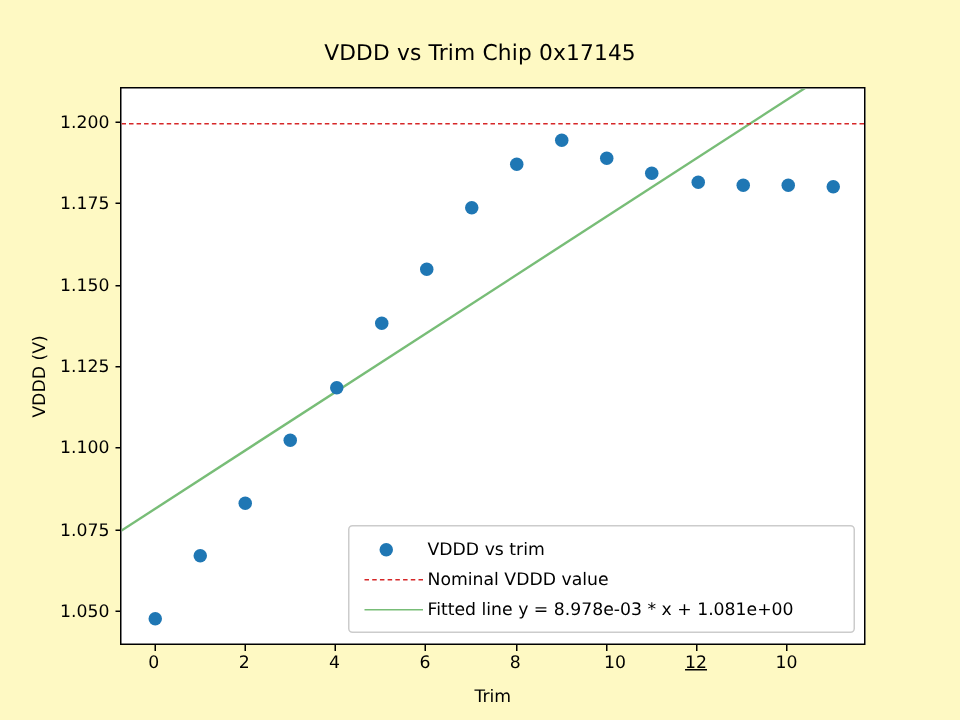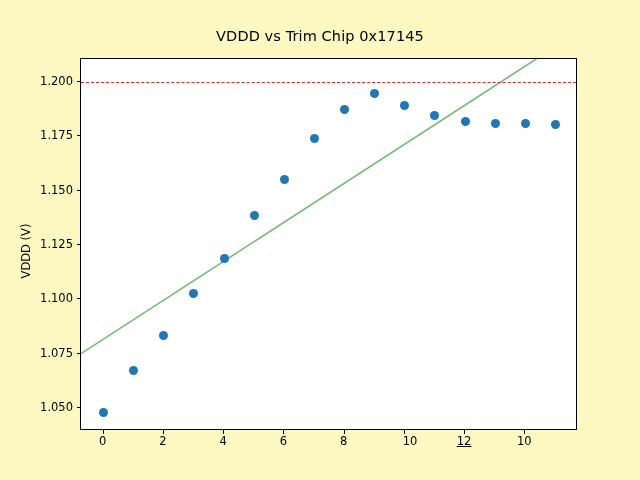--- a/index.html
+++ b/index.html
@@ -173,20 +173,21 @@
   }
 </style>
 </head>
 <body>
 
 <div id="figure">
 
   <div id="chart-title">VDDD vs Trim Chip 0x17145</div>
 
   <div id="ylabel">VDDD (V)</div>
+  <div id="xlabel">Trim</div>
 
   <div id="ytick-labels">
       <div class="ytick-label" style="top: 407.158px;">1.050</div>
       <div class="ytick-label" style="top: 352.772px;">1.075</div>
       <div class="ytick-label" style="top: 298.386px;">1.100</div>
       <div class="ytick-label" style="top: 244px;">1.125</div>
       <div class="ytick-label" style="top: 189.614px;">1.150</div>
       <div class="ytick-label" style="top: 135.228px;">1.175</div>
       <div class="ytick-label" style="top: 80.8421px;">1.200</div>
     </div>
@@ -238,14 +239,34 @@
         <div class="dot" style="left: 293.682px; top: 34.807px; background: rgb(31, 119, 180);"></div>
         <div class="dot" style="left: 323.803px; top: 46.7719px; background: rgb(31, 119, 180);"></div>
         <div class="dot" style="left: 353.924px; top: 56.5614px; background: rgb(31, 119, 180);"></div>
         <div class="dot" style="left: 384.045px; top: 62px; background: rgb(31, 119, 180);"></div>
         <div class="dot" style="left: 414.167px; top: 64.1754px; background: rgb(31, 119, 180);"></div>
         <div class="dot" style="left: 444.288px; top: 64.1754px; background: rgb(31, 119, 180);"></div>
         <div class="dot" style="left: 474.409px; top: 65.2632px; background: rgb(31, 119, 180);"></div>
       </div>
   </div>
 
+  <div id="legend">
+      <div class="legend-row">
+        <span class="legend-key">
+          <span class="k-dot"></span>
+        </span>
+        <span class="legend-text">VDDD vs trim</span>
+      </div>
+      <div class="legend-row">
+        <span class="legend-key">
+          <span class="k-dash"></span>
+        </span>
+        <span class="legend-text">Nominal VDDD value</span>
+      </div>
+      <div class="legend-row">
+        <span class="legend-key">
+          <span class="k-solid"></span>
+        </span>
+        <span class="legend-text">Fitted line y = 8.978e-03 * x + 1.081e+00</span>
+      </div>
+    </div>
 
 </div>
 
 </body></html>

